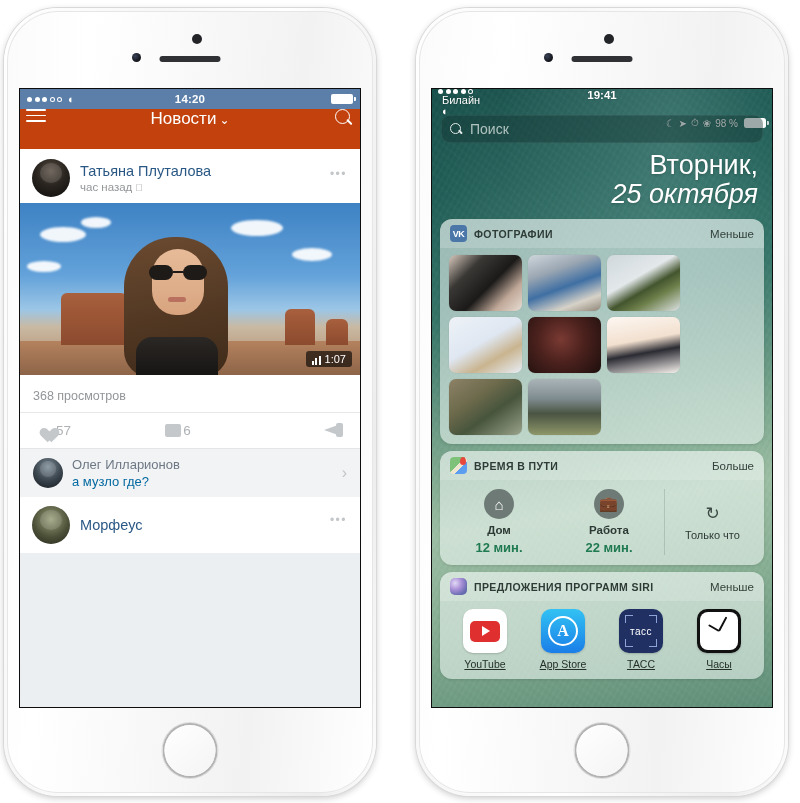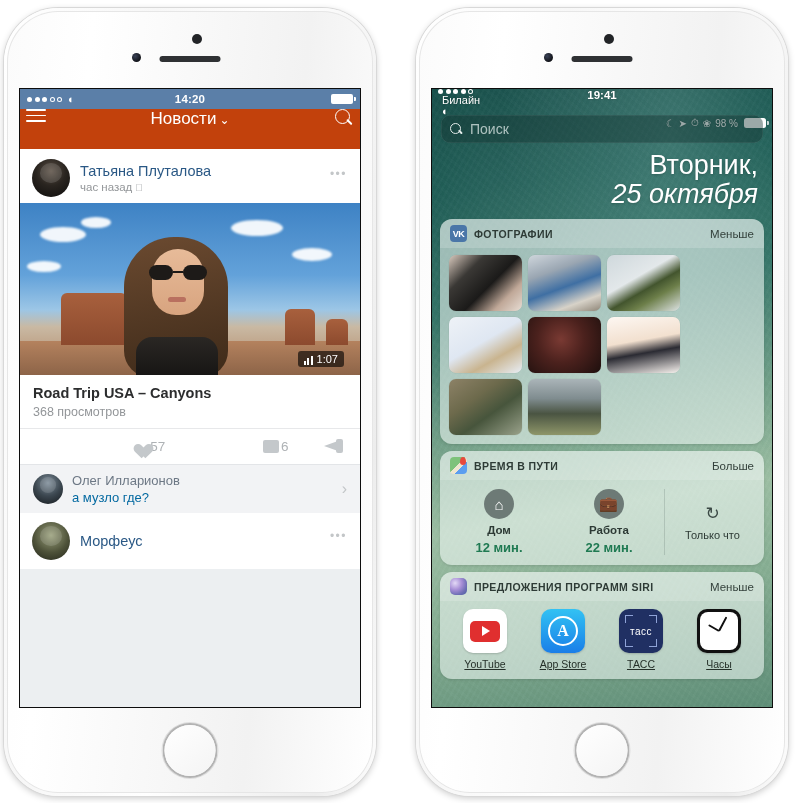--- a/index.html
+++ b/index.html
@@ -152,35 +152,35 @@
   .glasses i:last-child { right:0; }
   .glasses::after{
     content:""; position:absolute; left:24px; top:6px; width:10px; height:2px; background:#1d1a18;
   }
   .mouth { position:absolute; left:38px; top:70px; width:18px; height:5px; border-radius:4px; background:#b9705f; }
   .jacket {
     position:absolute; left:6px; bottom:-6px; width:82px; height:46px;
     background: linear-gradient(180deg,#2a2724,#131211); border-radius: 16px 16px 0 0;
   }
   .dur-badge {
-    position:absolute; right:16px; bottom:8px; background: rgba(0,0,0,.62);
+    position:absolute; right:8px; bottom:8px; background: rgba(0,0,0,.62);
     color:#fff; font-size:11px; padding: 2px 6px; border-radius:3px;
     display:flex; align-items:flex-end; gap:4px;
   }
   .bars { display:flex; gap:1.5px; align-items:flex-end; height:9px; }
   .bars i { width:2px; background:#fff; }
   .bars i:nth-child(1){height:4px;} .bars i:nth-child(2){height:7px;} .bars i:nth-child(3){height:9px;}
   .vid-info { padding: 10px 13px 9px; }
   .vid-title { font-size: 14.5px; color:#2c2d2e; font-weight: 600; }
   .vid-views { font-size: 12.5px; color:#939699; margin-top: 4px; }
   .actions {
     display:flex; align-items:center; padding: 9px 16px 10px;
     border-top: 1px solid #e7e8ea; gap: 0;
   }
-  .act { display:flex; align-items:center; gap:2px; color:#aeb2b5; font-size:13.5px;justify-content:flex-end; }
+  .act { display:flex; align-items:center; gap:2px; color:#aeb2b5; font-size:13.5px; }
   .act.likes { width: 42%; }
   .act.comments { width: 40%; }
   .heart { width:18px; height:16px; position:relative; }
   .heart::before, .heart::after{
     content:""; position:absolute; top:0; width:9px; height:14px;
     background:#c4c8cb; border-radius:9px 9px 0 0;
   }
   .heart::before{ left:9px; transform: rotate(45deg); transform-origin: 0 100%; }
   .heart::after { left:9px; transform: rotate(-45deg); transform-origin: 100% 100%; }
   .bubble { width:16px; height:13px; background:#c4c8cb; border-radius:2px; position:relative; }
@@ -442,21 +442,20 @@
               <span class="bars">
                   <i></i>
                   <i></i>
                   <i></i>
                 </span>
               <span>1:07</span>
             </span>
           </div>
 
           <div class="vid-info">
-            <div class="vid-title">Road Trip USA – Canyons</div>
             <div class="vid-views">368 просмотров</div>
           </div>
 
           <div class="actions">
             <span class="act likes">
               <span class="heart"></span>
               <span>57</span>
             </span>
             <span class="act comments">
               <span class="bubble"></span>

